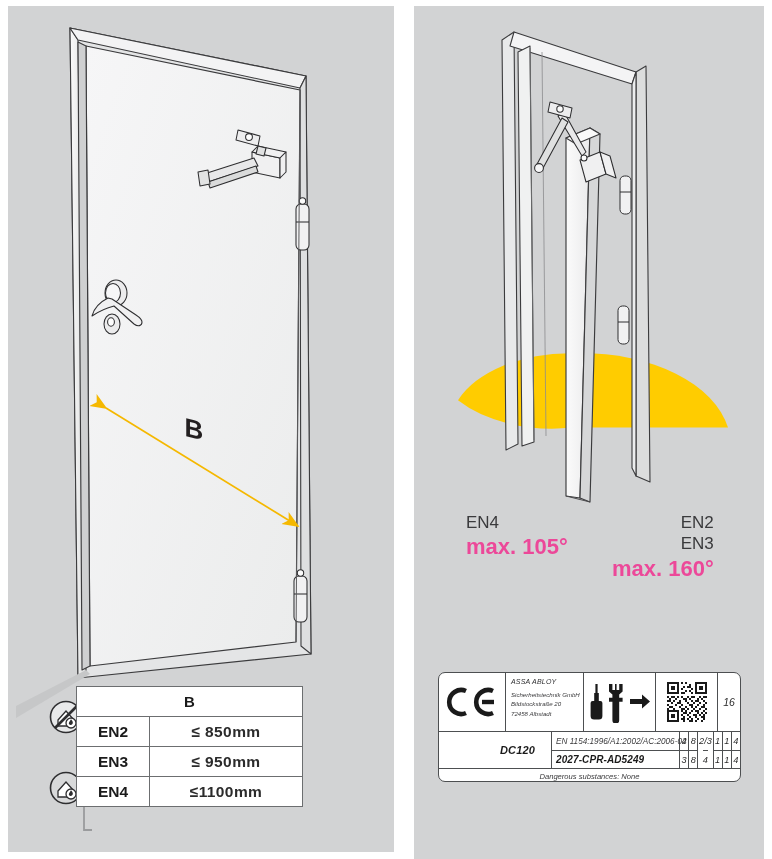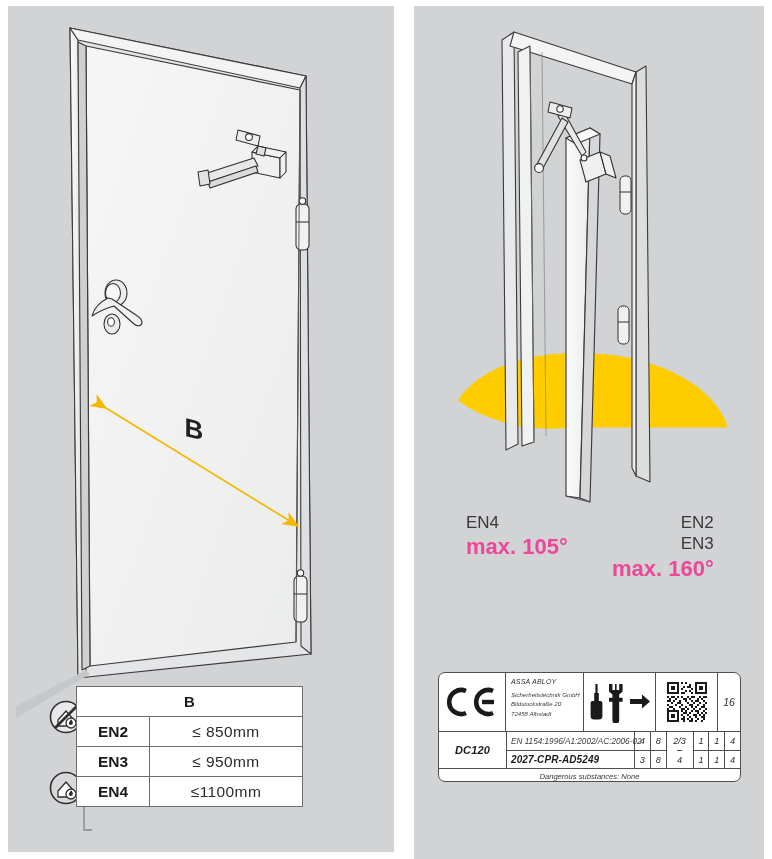--- a/index.html
+++ b/index.html
@@ -52,21 +52,21 @@
     letter-spacing: .2px;
   }
   .wt-class {
     width: 72px;
     font-size: 15.5px;
     font-weight: bold;
     color: #1a1a1a;
   }
   .wt-value {
     font-size: 15.5px;
-    font-weight: normal;
+    font-weight: bold;
     color: #2b2b2b;
     letter-spacing: .4px;
   }
 
   .table-wrap {
     position: absolute;
     left: 0;
     top: 660px;
     width: 394px;
     height: 190px;
@@ -150,20 +150,21 @@
   .ce-model {
     width: 67px;
     border-right: 1.3px solid #4d4f51;
     display: flex;
     align-items: center;
     justify-content: center;
     font-size: 11px;
     font-weight: bold;
     color: #1a1a1a;
     letter-spacing: .2px;
+    margin-left: 45px;
   }
   .ce-norms { width: 127px; border-right: 1.3px solid #4d4f51; }
   .ce-norm-line {
     height: 18px;
     display: flex;
     align-items: center;
     padding-left: 4px;
     box-sizing: border-box;
     font-size: 8.2px;
     color: #3a3a3c;

